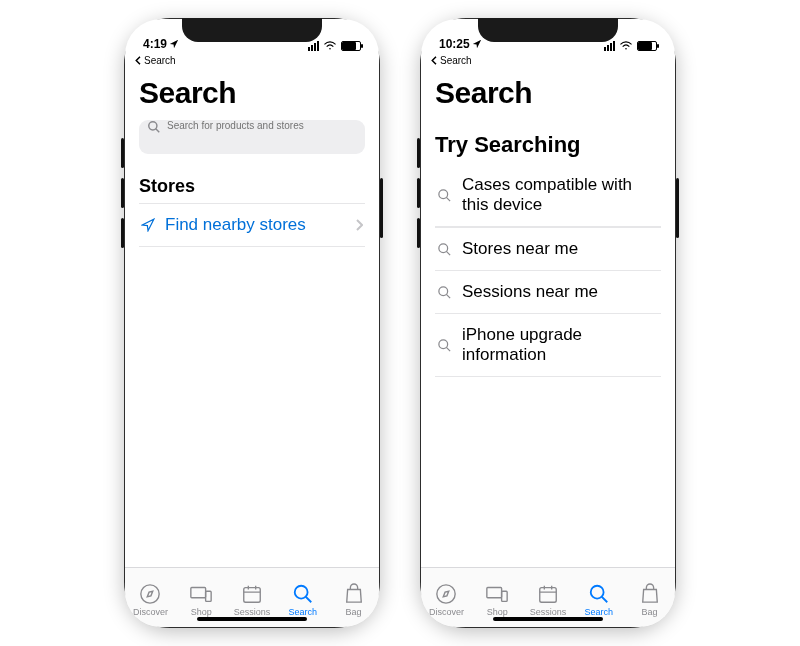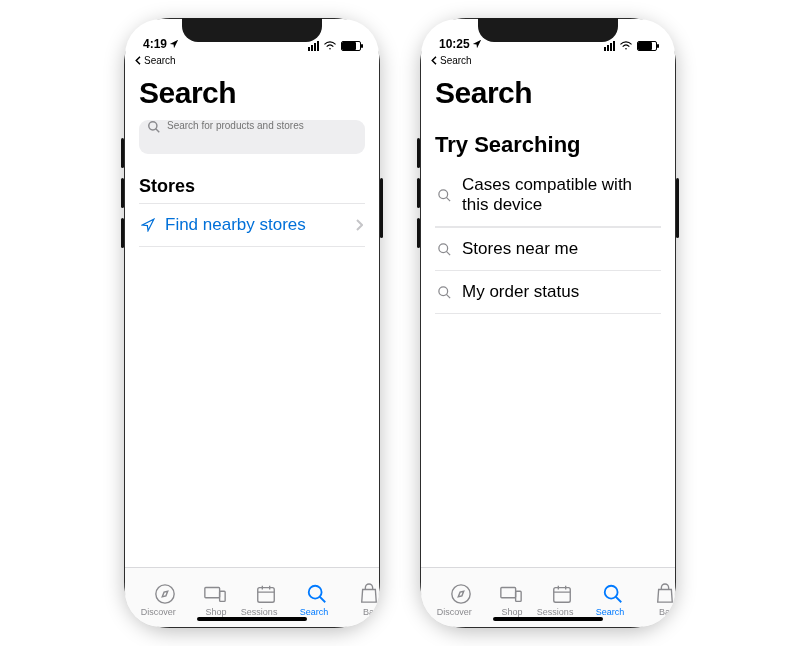--- a/index.html
+++ b/index.html
@@ -126,21 +126,21 @@
   .tabbar {
     height: 60px;
     border-top: 1px solid #d9d9dc;
     display: flex;
     background:#f9f9f9cc;
   }
   .tab {
     flex:1;
     display:flex;
     flex-direction:column;
-    align-items:flex-end;
+    align-items:center;
     justify-content:center;
     font-size:9px;
     color:#8a8a8e;
     gap:2px;
     padding-top:4px;
   }
   .tab.active { color:#007aff; }
   .tab svg { stroke: currentColor; }
   .homebar {
     position:absolute;
@@ -295,21 +295,28 @@
             <circle cx="10" cy="10" r="7"></circle>
             <path d="m21 21-6-6"></path>
           </svg>
         <span>Stores near me</span>
       </div>
       <div class="row">
         <svg class="ic" width="15" height="15" viewBox="0 0 24 24" fill="none" stroke="#8a8a8e" stroke-width="2">
             <circle cx="10" cy="10" r="7"></circle>
             <path d="m21 21-6-6"></path>
           </svg>
-        <span>My order status</span>
+        <span>Sessions near me</span>
+      </div>
+      <div class="row">
+        <svg class="ic" width="15" height="15" viewBox="0 0 24 24" fill="none" stroke="#8a8a8e" stroke-width="2">
+            <circle cx="10" cy="10" r="7"></circle>
+            <path d="m21 21-6-6"></path>
+          </svg>
+        <span>iPhone upgrade information</span>
       </div>
     </div>
     <div class="tabbar">
       <div class="tab">
         <svg width="22" height="22" viewBox="0 0 24 24" fill="none" stroke-width="1.5">
             <circle cx="12" cy="12" r="10"></circle>
             <path d="m15 9-2 5-4 1 2-5 4-1Z"></path>
           </svg>
         <span>Discover</span>
       </div>

